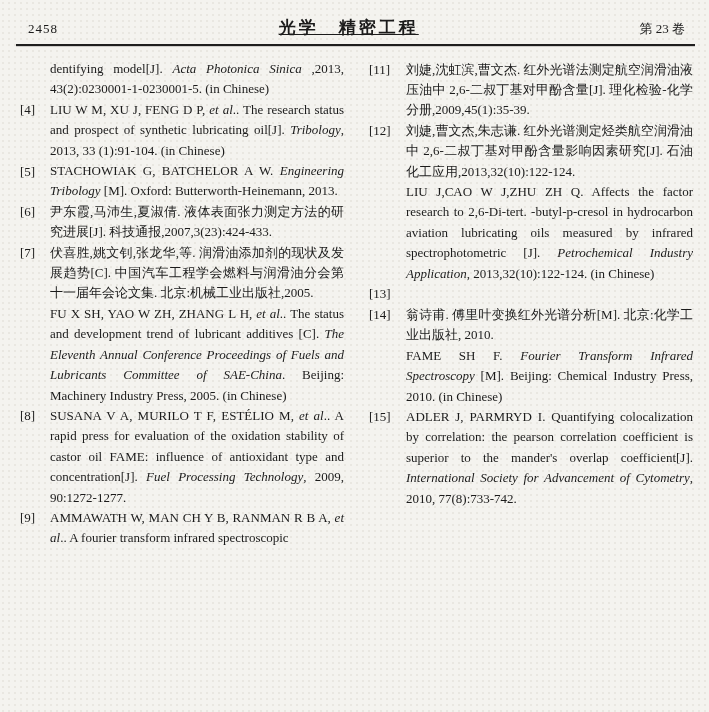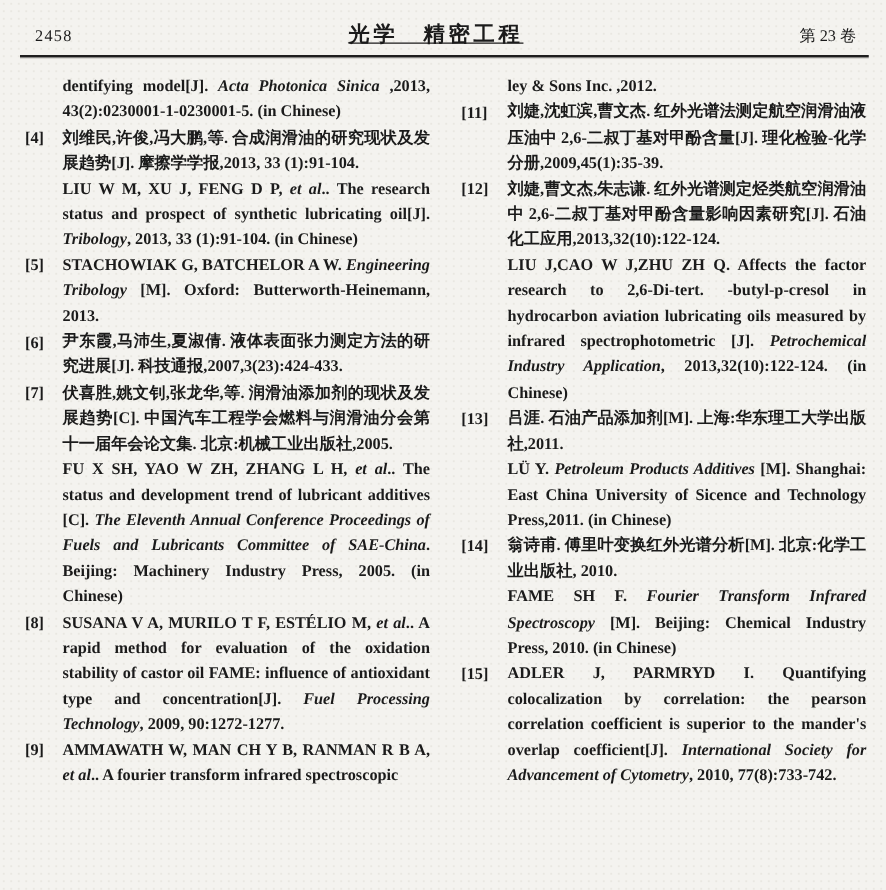--- a/index.html
+++ b/index.html
@@ -20,21 +20,21 @@
     padding:0 10px 0 12px;
   }
   .page-number { font-size:13px; letter-spacing:1px; }
   .journal-title { font-size:17px; font-weight:bold; letter-spacing:3px;text-decoration:underline; }
   .volume-label { font-size:13px; }
   .header-rule {
     height:0; border-bottom:2px solid #1f1f1f; margin:5px 0 0 0;
     box-shadow:0 1px 0 rgba(0,0,0,0.15);
   }
 
-  .columns { display:flex; gap:25px; margin-top:13px; padding:0 2px 0 4px;font-weight:bold; }
+  .columns { display:flex; gap:25px; margin-top:13px; padding:0 2px 0 4px; }
   .column { flex:1 1 0; min-width:0; }
 
   .ref { display:flex; }
   .ref-num { flex:none; font-size:13px; line-height:20.4px; padding-top:0.5px; }
   .column-left  .ref-num { width:30px; }
   .column-right .ref-num { width:37px; }
   .ref-body { flex:1 1 auto; min-width:0; }
   .ref-para {
     font-size:13px; line-height:20.4px;
     text-align:justify; text-justify:inter-word;
@@ -57,21 +57,20 @@
     <div class="column column-left" id="col-left">
         <div class="ref">
           <span class="ref-num"></span>
           <div class="ref-body">
             <div class="ref-para"><span>dentifying model[J]. </span><span class="it">Acta Photonica Sinica</span><span> ,2013, 43(2):0230001-1-0230001-5. (in Chinese)</span></div>
           </div>
         </div>
         <div class="ref">
           <span class="ref-num">[4]</span>
           <div class="ref-body">
-            <div class="ref-para"><span>刘维民,许俊,冯大鹏,等. 合成润滑油的研究现状及发展趋势[J]. 摩擦学学报,2013, 33 (1):91-104.</span></div>
             <div class="ref-para"><span>LIU W M, XU J, FENG D P, </span><span class="it">et al</span><span>.. The research status and prospect of synthetic lubricating oil[J]. </span><span class="it">Tribology</span><span>, 2013, 33 (1):91-104. (in Chinese)</span></div>
           </div>
         </div>
         <div class="ref">
           <span class="ref-num">[5]</span>
           <div class="ref-body">
             <div class="ref-para"><span>STACHOWIAK G, BATCHELOR A W. </span><span class="it">Engineering Tribology</span><span> [M]. Oxford: Butterworth-Heinemann, 2013.</span></div>
           </div>
         </div>
         <div class="ref">
@@ -83,56 +82,49 @@
         <div class="ref">
           <span class="ref-num">[7]</span>
           <div class="ref-body">
             <div class="ref-para"><span>伏喜胜,姚文钊,张龙华,等. 润滑油添加剂的现状及发展趋势[C]. 中国汽车工程学会燃料与润滑油分会第十一届年会论文集. 北京:机械工业出版社,2005.</span></div>
             <div class="ref-para"><span>FU X SH, YAO W ZH, ZHANG L H, </span><span class="it">et al</span><span>.. The status and development trend of lubricant additives [C]. </span><span class="it">The Eleventh Annual Conference Proceedings of Fuels and Lubricants Committee of SAE-China</span><span>. Beijing: Machinery Industry Press, 2005. (in Chinese)</span></div>
           </div>
         </div>
         <div class="ref">
           <span class="ref-num">[8]</span>
           <div class="ref-body">
-            <div class="ref-para"><span>SUSANA V A, MURILO T F, ESTÉLIO M, </span><span class="it">et al</span><span>.. A rapid method for evaluation of the oxidation stability of castor oil FAME: influence of antioxidant type and concentration[J]. </span><span class="it">Fuel Processing Technology</span><span>, 2009, 90:1272-1277.</span></div>
+            <div class="ref-para"><span>SUSANA V A, MURILO T F, ESTÉLIO M, </span><span class="it">et al</span><span>.. A rapid press for evaluation of the oxidation stability of castor oil FAME: influence of antioxidant type and concentration[J]. </span><span class="it">Fuel Processing Technology</span><span>, 2009, 90:1272-1277.</span></div>
           </div>
         </div>
         <div class="ref">
           <span class="ref-num">[9]</span>
           <div class="ref-body">
             <div class="ref-para"><span>AMMAWATH W, MAN CH Y B, RANMAN R B A, </span><span class="it">et al</span><span>.. A fourier transform infrared spectroscopic</span></div>
           </div>
         </div>
       </div>
     <div class="column column-right" id="col-right">
         <div class="ref">
           <span class="ref-num"></span>
-          <div class="ref-body">
-            <div class="ref-para"><span>ley &amp; Sons Inc. ,2012.</span></div>
-          </div>
         </div>
         <div class="ref">
           <span class="ref-num">[11]</span>
           <div class="ref-body">
             <div class="ref-para"><span>刘婕,沈虹滨,曹文杰. 红外光谱法测定航空润滑油液压油中 2,6-二叔丁基对甲酚含量[J]. 理化检验-化学分册,2009,45(1):35-39.</span></div>
           </div>
         </div>
         <div class="ref">
           <span class="ref-num">[12]</span>
           <div class="ref-body">
             <div class="ref-para"><span>刘婕,曹文杰,朱志谦. 红外光谱测定烃类航空润滑油中 2,6-二叔丁基对甲酚含量影响因素研究[J]. 石油化工应用,2013,32(10):122-124.</span></div>
             <div class="ref-para"><span>LIU J,CAO W J,ZHU ZH Q. Affects the factor research to 2,6-Di-tert. -butyl-p-cresol in hydrocarbon aviation lubricating oils measured by infrared spectrophotometric [J]. </span><span class="it">Petrochemical Industry Application</span><span>, 2013,32(10):122-124. (in Chinese)</span></div>
           </div>
         </div>
         <div class="ref">
           <span class="ref-num">[13]</span>
-          <div class="ref-body">
-            <div class="ref-para"><span>吕涯. 石油产品添加剂[M]. 上海:华东理工大学出版社,2011.</span></div>
-            <div class="ref-para"><span>LÜ Y. </span><span class="it">Petroleum Products Additives</span><span> [M]. Shanghai: East China University of Sicence and Technology Press,2011. (in Chinese)</span></div>
-          </div>
         </div>
         <div class="ref">
           <span class="ref-num">[14]</span>
           <div class="ref-body">
             <div class="ref-para"><span>翁诗甫. 傅里叶变换红外光谱分析[M]. 北京:化学工业出版社, 2010.</span></div>
             <div class="ref-para"><span>FAME SH F. </span><span class="it">Fourier Transform Infrared Spectroscopy</span><span> [M]. Beijing: Chemical Industry Press, 2010. (in Chinese)</span></div>
           </div>
         </div>
         <div class="ref">
           <span class="ref-num">[15]</span>

